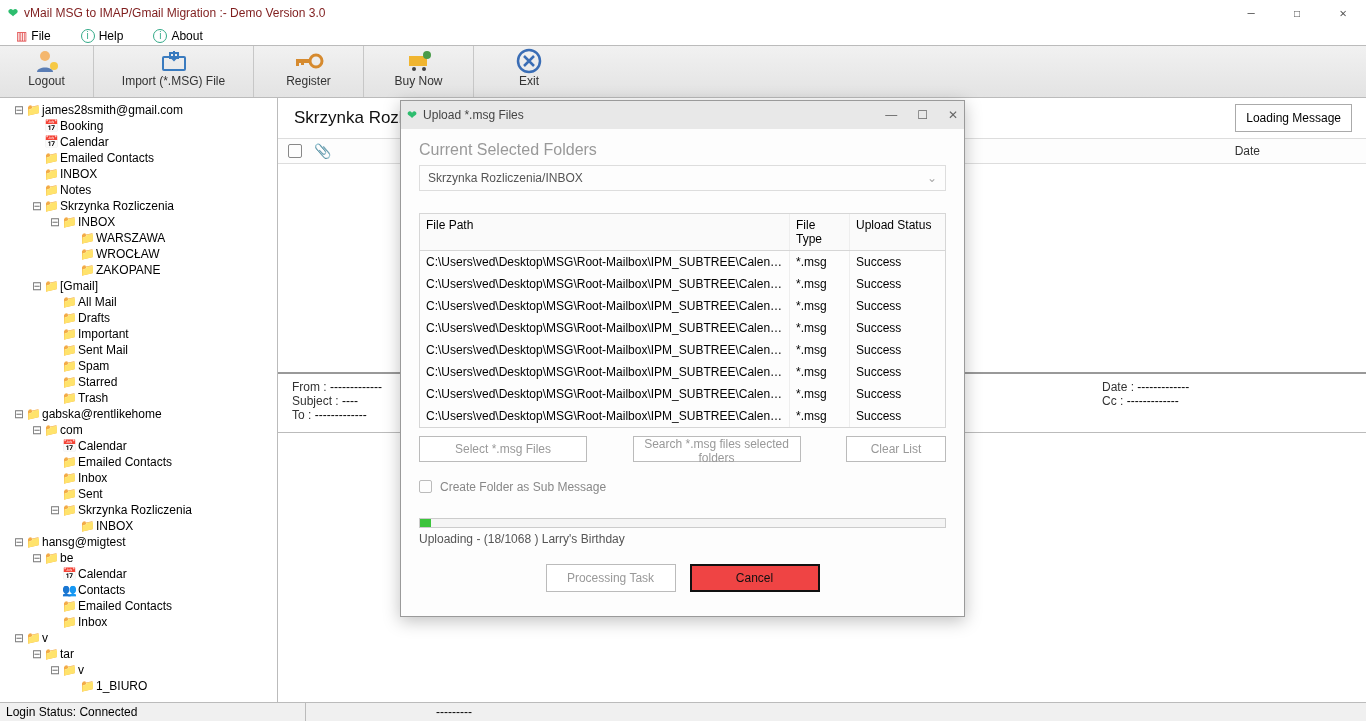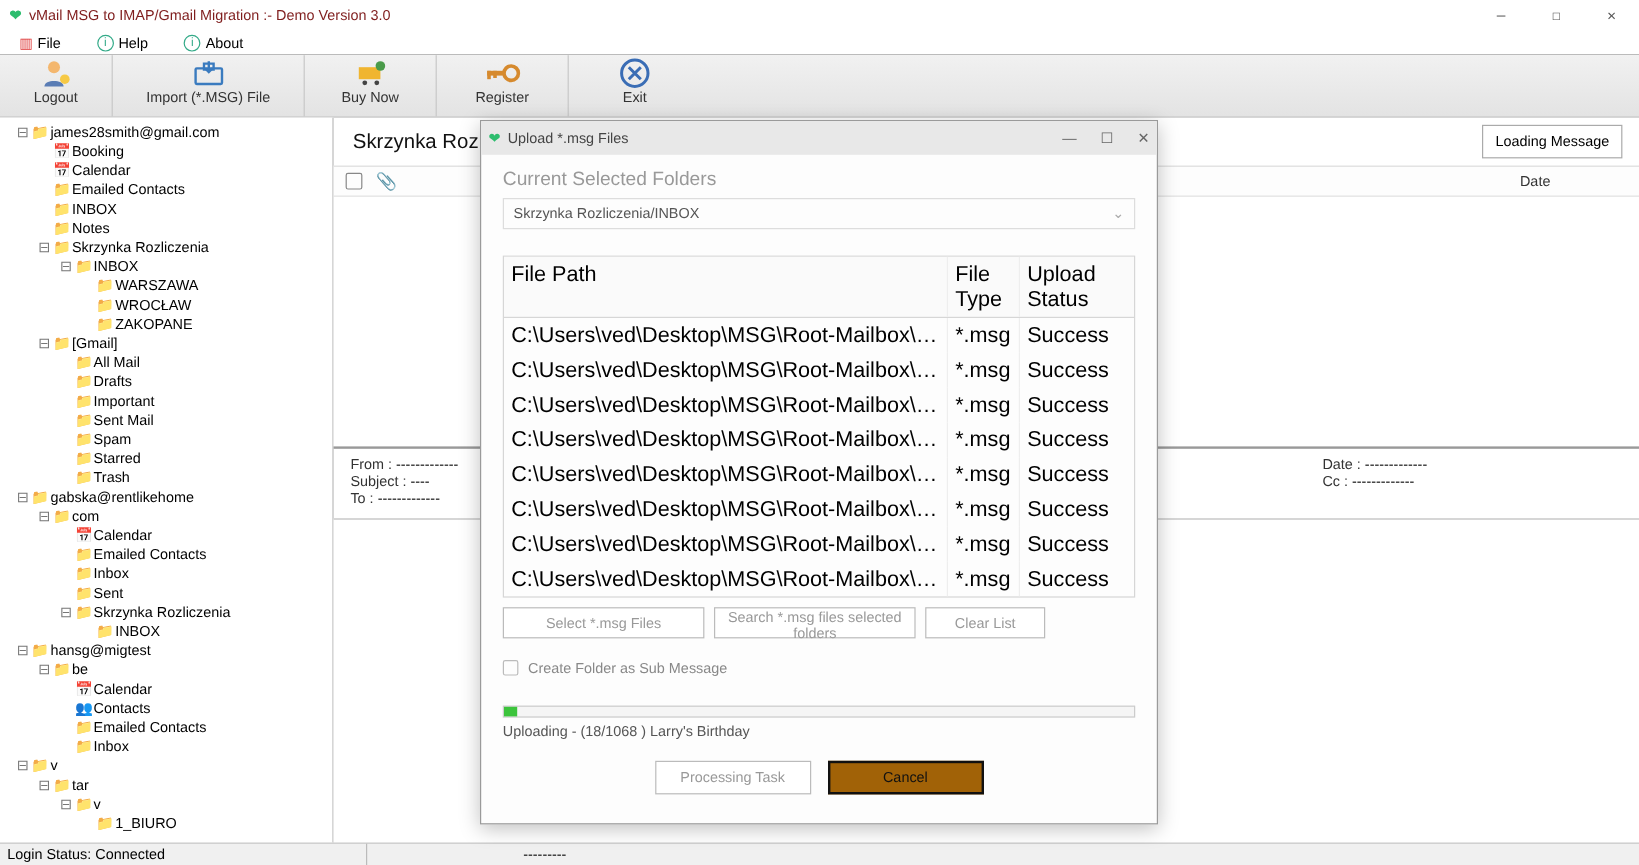--- a/index.html
+++ b/index.html
@@ -20,54 +20,54 @@
 .tree { width:278px; border-right:1px solid #bbb; overflow:hidden; padding-top:4px; padding-left:4px; background:#fff; font-size:12px; }
 .tree .row { white-space:nowrap; height:16px; display:flex; align-items:center; }
 .tree .tw { width:14px; text-align:center; color:#777; display:inline-block; }
 .tree .fic { width:16px; display:inline-block; text-align:center; }
 .content { flex:1; display:flex; flex-direction:column; }
 .hdrrow { padding:6px 14px 6px 16px; display:flex; align-items:center; }
 .hdrrow .h1 { font-size:17px; color:#111; }
 .hdrrow .loading { margin-left:auto; border:1px solid #aaa; padding:6px 10px; font-size:12px; }
 .listhead { height:26px; border-top:1px solid #ddd; border-bottom:1px solid #ddd; display:flex; align-items:center; padding-left:10px; gap:12px; color:#333; background:#fdfdfd; }
 .listhead .chk { width:14px; height:14px; border:1px solid #888; border-radius:2px; }
-.listhead .date { margin-left:auto; margin-right:74px; }
+.listhead .date { margin-left:auto; margin-right:106px; }
 .listbody { flex:1; background:#fff; }
 .detail { border-top:2px solid #999; padding:6px 14px; height:60px; display:flex; }
 .detail .col { flex:1; }
 .detail .lbl { color:#333; }
 .bodyarea { border-top:1px solid #bbb; height:270px; background:#fff; }
 .status { height:19px; border-top:1px solid #bbb; background:#f0f0f0; display:flex; align-items:center; padding-left:6px; font-size:12px; }
 .status .sep { width:300px; border-right:1px solid #bbb; height:100%; display:flex; align-items:center; }
 
 .dialog { position:absolute; left:400px; top:100px; width:565px; background:#fdfdfd; border:1px solid #9a9a9a; box-shadow:0 4px 16px rgba(0,0,0,.25); }
 .dlg-title { height:28px; background:#e8e8e8; display:flex; align-items:center; padding:0 6px; font-size:12px; color:#444; }
 .dlg-title .logo { color:#2dbd6e; margin-right:6px; }
 .dlg-title .winctl { margin-left:auto; display:flex; gap:20px; color:#666; }
 .dlg-body { padding:12px 18px 16px 18px; }
 .dlg-body .sect { color:#999; font-size:16px; margin-bottom:6px; }
 .dlg-body .combo { border:1px solid #ddd; height:26px; display:flex; align-items:center; padding:0 8px; color:#555; font-size:12px; justify-content:space-between; }
 .tbl { border:1px solid #d6d6d6; margin-top:22px; }
 .tbl .th { display:flex; background:#fafafa; border-bottom:1px solid #d6d6d6; }
-.tbl .th div, .tbl .tr div { padding:4px 6px; font-size:18px; }
+.tbl .th div, .tbl .tr div { padding:4px 6px; font-size:12px; }
 .tbl .c1 { width:370px; border-right:1px solid #eee; overflow:hidden; text-overflow:ellipsis; white-space:nowrap; }
 .tbl .c2 { width:60px; border-right:1px solid #eee; }
 .tbl .c3 { width:90px; }
 .tbl .tr { display:flex; }
-.dlg-btns { display:flex; gap:8px; justify-content:flex-start; margin-top:8px; }
+.dlg-btns { display:flex; gap:8px; justify-content:space-between; margin-top:8px; }
 .dlg-btns button { width:168px; height:26px; border:1px solid #bbb; background:#fff; color:#999; font-size:12px; }
 .chkrow { margin-top:18px; color:#888; display:flex; gap:8px; }
 .chkrow .bx { width:13px; height:13px; border:1px solid #bbb; border-radius:2px; }
 .prog { margin-top:24px; height:10px; border:1px solid #ccc; background:#f5f5f5; position:relative; }
 .prog .bar { position:absolute; left:0; top:0; bottom:0; width:2%; background:#3cc43c; }
 .progtxt { margin-top:4px; color:#555; font-size:12px; }
 .dlg-foot { display:flex; justify-content:center; gap:14px; margin-top:18px; margin-bottom:8px; }
 .dlg-foot button { width:130px; height:28px; font-size:12px; }
 .dlg-foot .proc { border:1px solid #bbb; background:#fff; color:#999; }
-.dlg-foot .cancel { border:2px solid #111; background:#a16207; color:#111; }
+.dlg-foot .cancel { border:2px solid #111; background:#ef4444; color:#111; }
 svg { display:block; }
 </style>
 </head>
 <body>
 
 <div class="titlebar">
   <span class="logo">❤</span>
   <span class="title">vMail MSG to IMAP/Gmail Migration :- Demo Version 3.0</span>
   <div class="winctl">
     <div>—</div>
@@ -107,39 +107,39 @@
         <svg width="28" height="24">
           <rect x="3" y="8" width="22" height="13" rx="1" fill="none" stroke="#3a7bbf" stroke-width="2"></rect>
           <path d="M10 4h8v5h-8z" fill="none" stroke="#3a7bbf" stroke-width="2"></path>
           <path d="M14 2v9m-3-3l3 3 3-3" fill="none" stroke="#3a7bbf" stroke-width="2"></path>
         </svg>
       </div>
     <div class="lbl">Import (*.MSG) File</div>
   </div>
   <div class="btn" style="width:110px">
     <div class="ic">
+        <svg width="30" height="20">
+          <circle cx="22" cy="10" r="6" fill="none" stroke="#d68a2e" stroke-width="3"></circle>
+          <rect x="2" y="8" width="15" height="4" fill="#d68a2e"></rect>
+          <rect x="2" y="8" width="3" height="7" fill="#d68a2e"></rect>
+          <rect x="7" y="8" width="3" height="6" fill="#d68a2e"></rect>
+        </svg>
+      </div>
+    <div class="lbl">Register</div>
+  </div>
+  <div class="btn" style="width:110px">
+    <div class="ic">
         <svg width="28" height="22">
           <rect x="4" y="6" width="18" height="10" fill="#f0b530"></rect>
           <circle cx="9" cy="19" r="2" fill="#444"></circle>
           <circle cx="19" cy="19" r="2" fill="#444"></circle>
           <circle cx="22" cy="5" r="4" fill="#4a9b4a"></circle>
         </svg>
       </div>
     <div class="lbl">Buy Now</div>
-  </div>
-  <div class="btn" style="width:110px">
-    <div class="ic">
-        <svg width="30" height="20">
-          <circle cx="22" cy="10" r="6" fill="none" stroke="#d68a2e" stroke-width="3"></circle>
-          <rect x="2" y="8" width="15" height="4" fill="#d68a2e"></rect>
-          <rect x="2" y="8" width="3" height="7" fill="#d68a2e"></rect>
-          <rect x="7" y="8" width="3" height="6" fill="#d68a2e"></rect>
-        </svg>
-      </div>
-    <div class="lbl">Register</div>
   </div>
   <div class="btn" style="width:110px;border-right:0">
     <div class="ic">
         <svg width="26" height="26">
           <circle cx="13" cy="13" r="11" fill="none" stroke="#3a6db5" stroke-width="2.5"></circle>
           <path d="M8 8l10 10M18 8L8 18" stroke="#3a6db5" stroke-width="2.5"></path>
         </svg>
       </div>
     <div class="lbl">Exit</div>
   </div>

